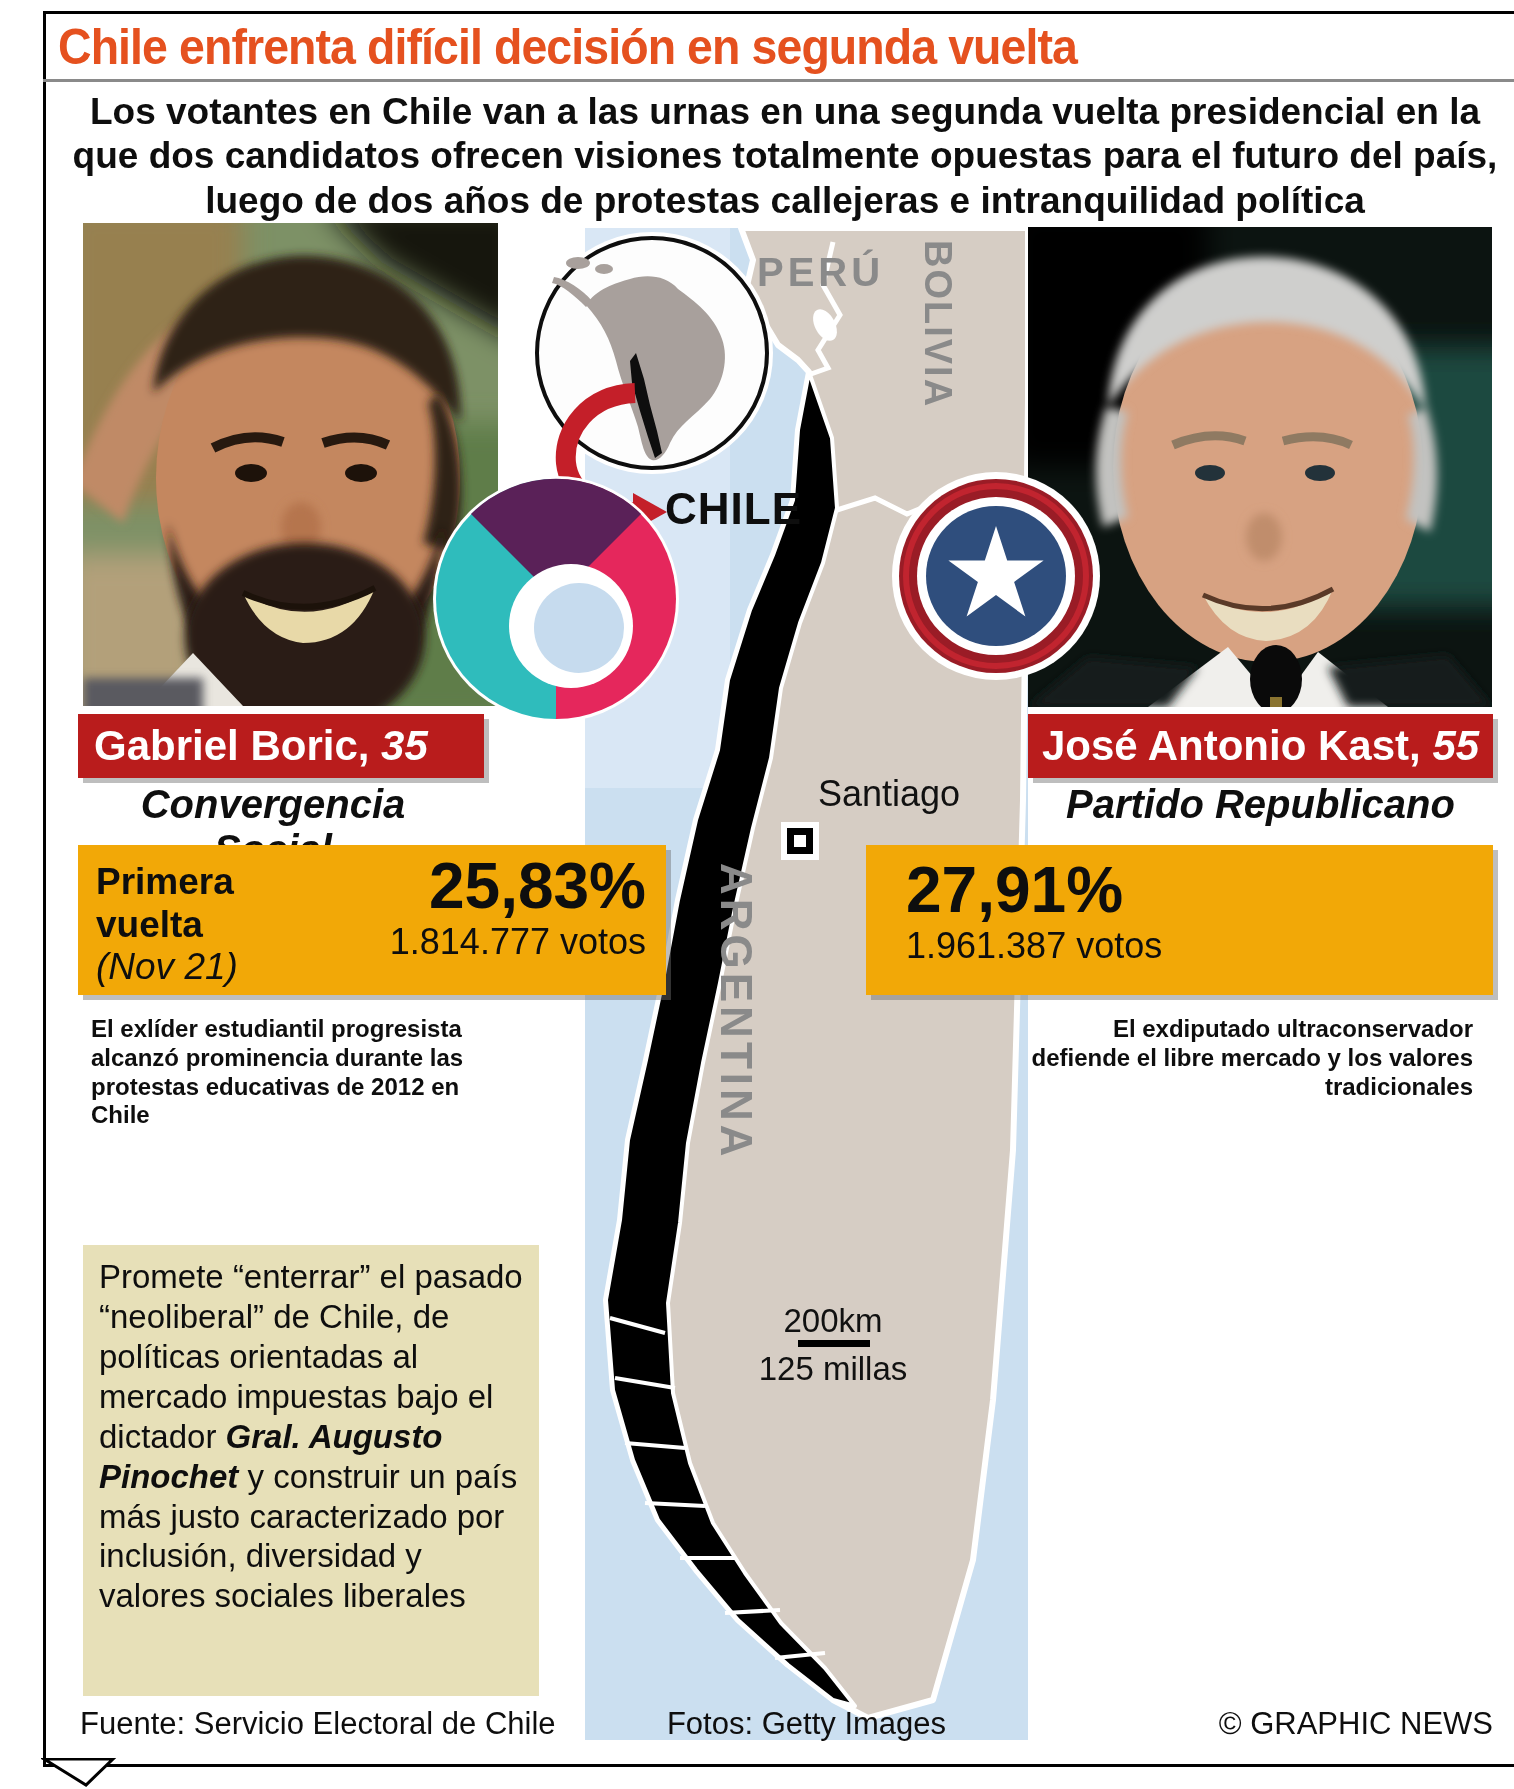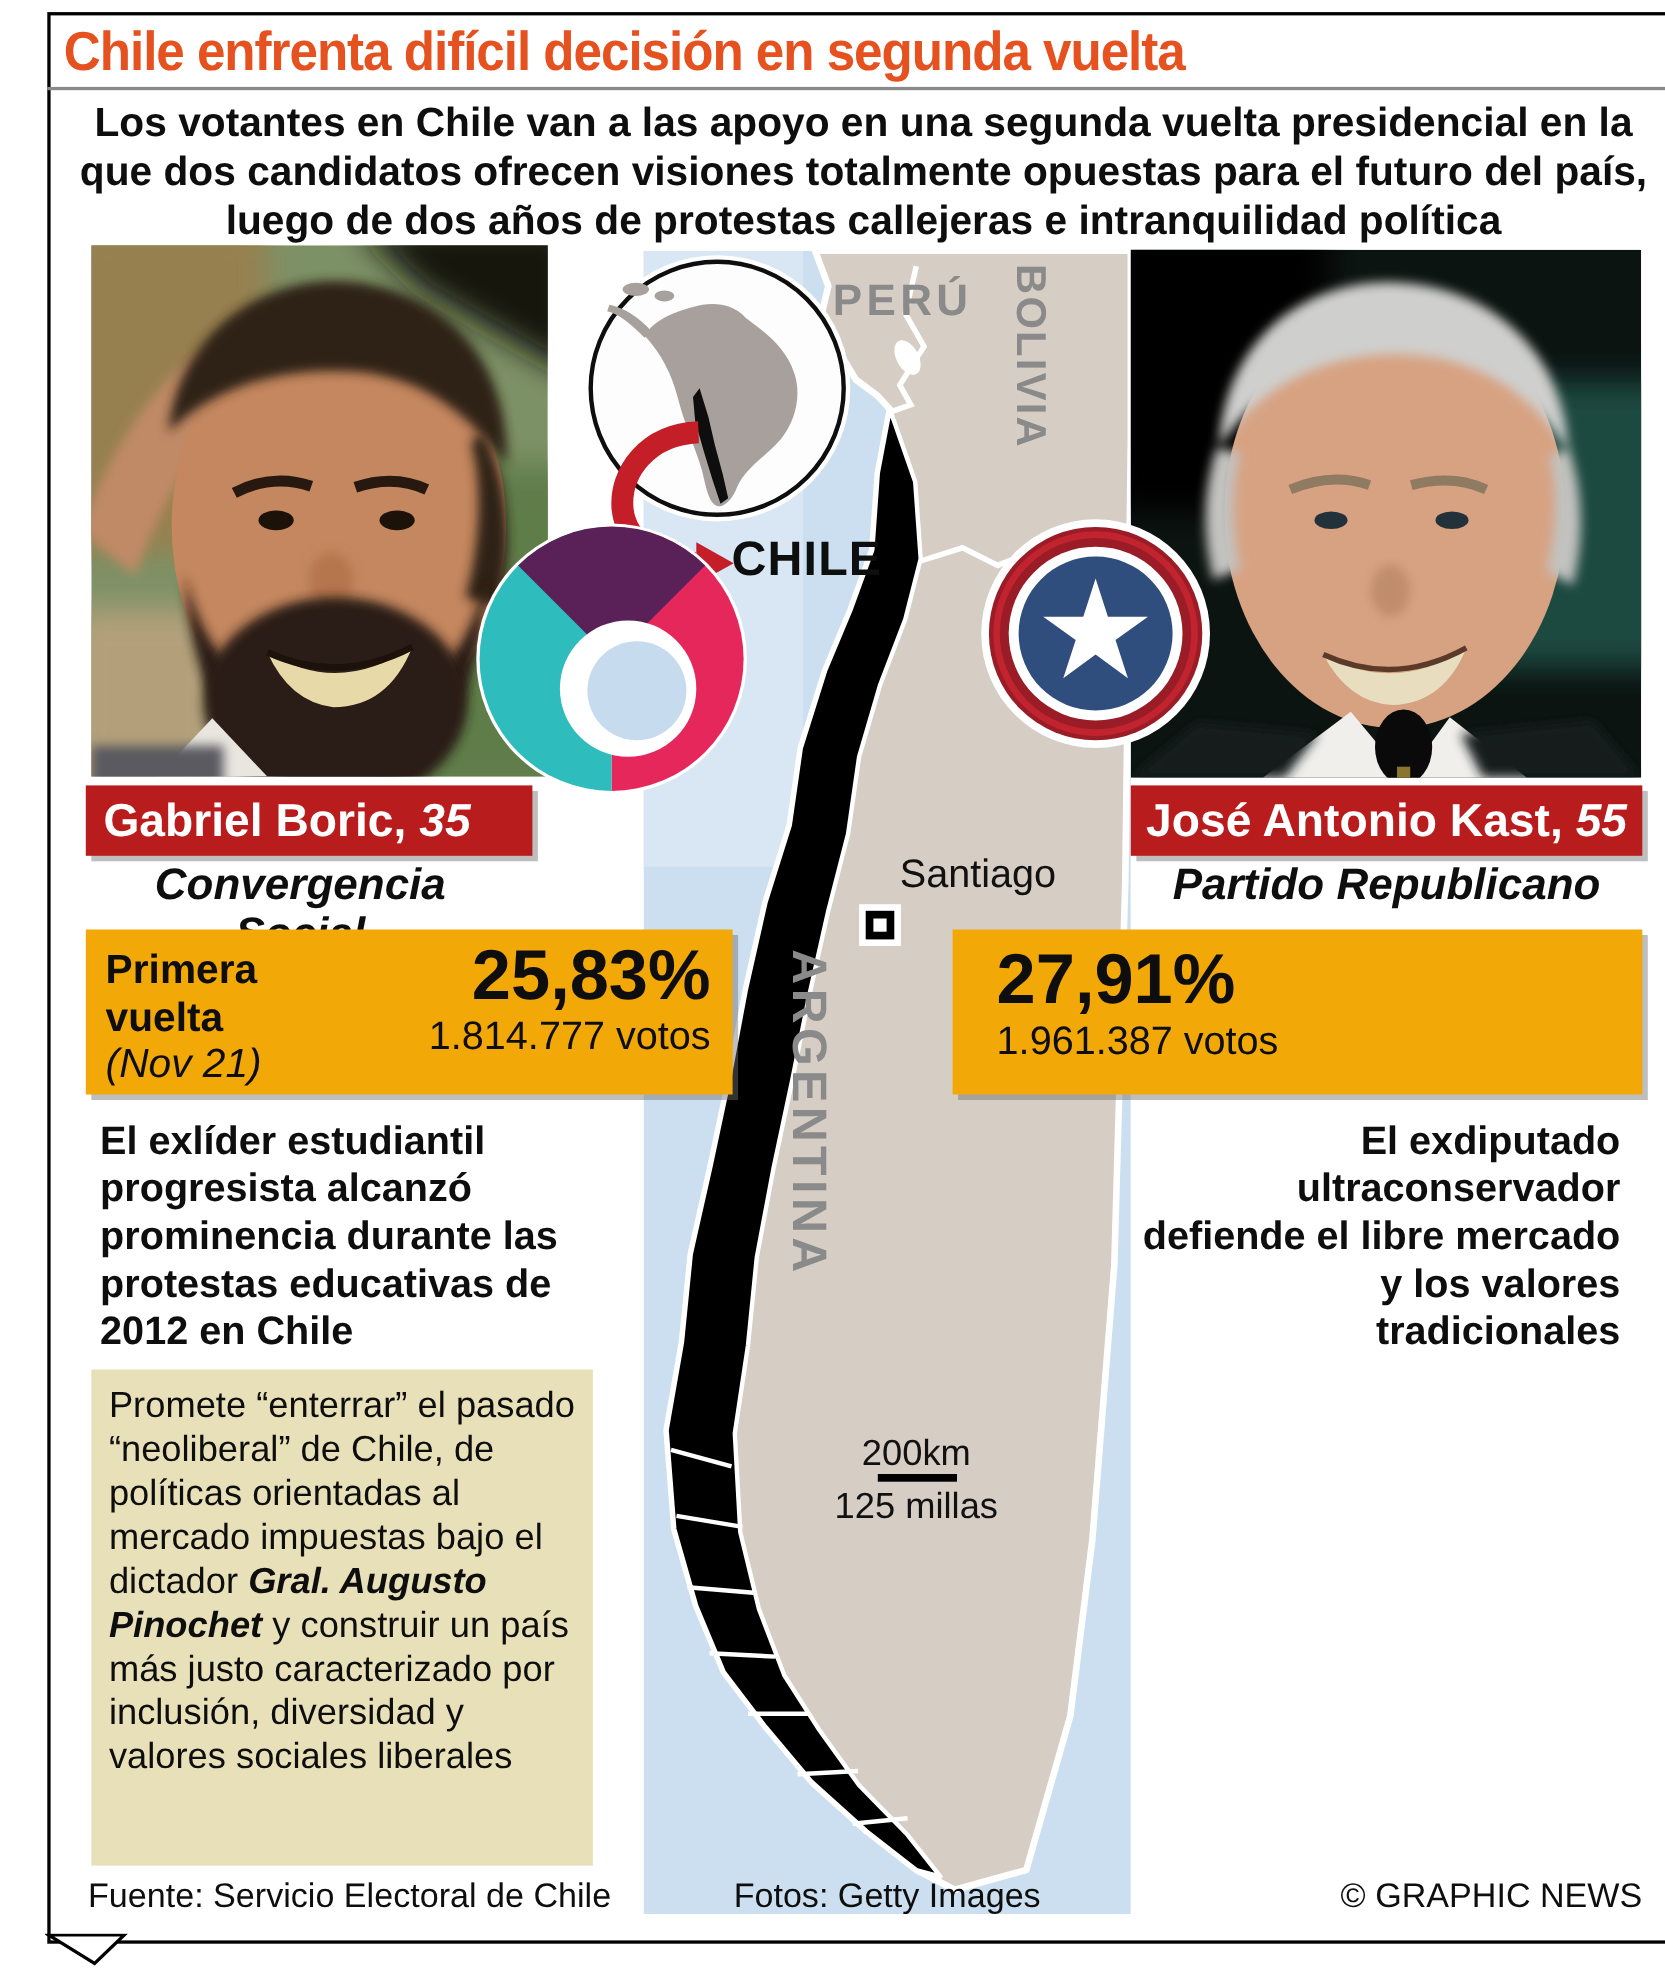--- a/index.html
+++ b/index.html
@@ -15,42 +15,42 @@
   .photo{overflow:hidden;}
   .namebar{background:#b91c1c;color:#fff;font-size:42px;font-weight:bold;height:64px;
            line-height:64px;box-shadow:5px 5px 0 rgba(110,110,110,.45);white-space:nowrap;}
   .namebar i{font-style:italic;}
   .party{font-size:40px;font-weight:bold;font-style:italic;text-align:center;}
   .orangebox{background:#F2A807;box-shadow:5px 5px 0 rgba(110,110,110,.45);}
   .frlabel{font-size:37px;font-weight:bold;line-height:1.15;}
   .frdate{font-size:37px;font-style:italic;line-height:1.15;}
   .pct{font-size:64px;font-weight:bold;line-height:1.05;}
   .votes{font-size:36px;line-height:1.2;}
-  .headline{font-size:36px;font-weight:bold;line-height:1.2;}
+  .headline{font-size:24px;font-weight:bold;line-height:1.2;}
   .beige{background:#E7E0B8;font-size:33px;line-height:1.21;padding:12px 16px;
          height:427px;overflow:hidden;}
   .beige b{font-weight:bold;font-style:italic;}
   .chilelabel{font-size:44px;font-weight:bold;letter-spacing:1px;}
   .footer{font-size:31px;}
   svg{display:block;}
   .maptext{font-weight:bold;fill:#8a8a8a;}
 </style>
 </head>
 <body>
 
 <div id="canvas">
 
   <div class="abs frame"></div>
   <svg class="abs" style="left:13px;top:1758px;" width="84" height="31" viewBox="0 0 84 31">
     <path d="M3,1 L45,27 L72,1 Z" fill="#ffffff" stroke="#000" stroke-width="3"></path>
   </svg>
 
   <div class="abs title">Chile enfrenta difícil decisión en segunda vuelta</div>
   <div class="abs rule"></div>
-  <div class="abs intro">Los votantes en Chile van a las apoyo en una segunda vuelta presidencial en la que dos candidatos ofrecen visiones totalmente opuestas para el futuro del país, luego de dos años de protestas callejeras e intranquilidad política</div>
+  <div class="abs intro">Los votantes en Chile van a las urnas en una segunda vuelta presidencial en la que dos candidatos ofrecen visiones totalmente opuestas para el futuro del país, luego de dos años de protestas callejeras e intranquilidad política</div>
 
   <svg class="abs" style="left:557px;top:228px;" width="443" height="1512" viewBox="0 0 443 1512">
     <rect x="0" y="0" width="443" height="1512" fill="#CBDFF0"></rect>
     <rect x="0" y="0" width="145" height="560" fill="#D9E7F5"></rect>
 
     <path d="M156,0 L168,32 161,62 178,92 193,117 213,132 224,144
          213,202 208,272 188,327 165,382 143,452 133,522 111,592 93,672 78,752
          61,832 43,912 35,992 21,1072 28,1162 48,1232 73,1292 111,1342 153,1392
          203,1437 248,1472 283,1490 348,1472 388,1332 408,1172 428,922 438,572
          443,172 443,0 Z" fill="#D6CDC4" stroke="#ffffff" stroke-width="6" stroke-linejoin="round"></path>

